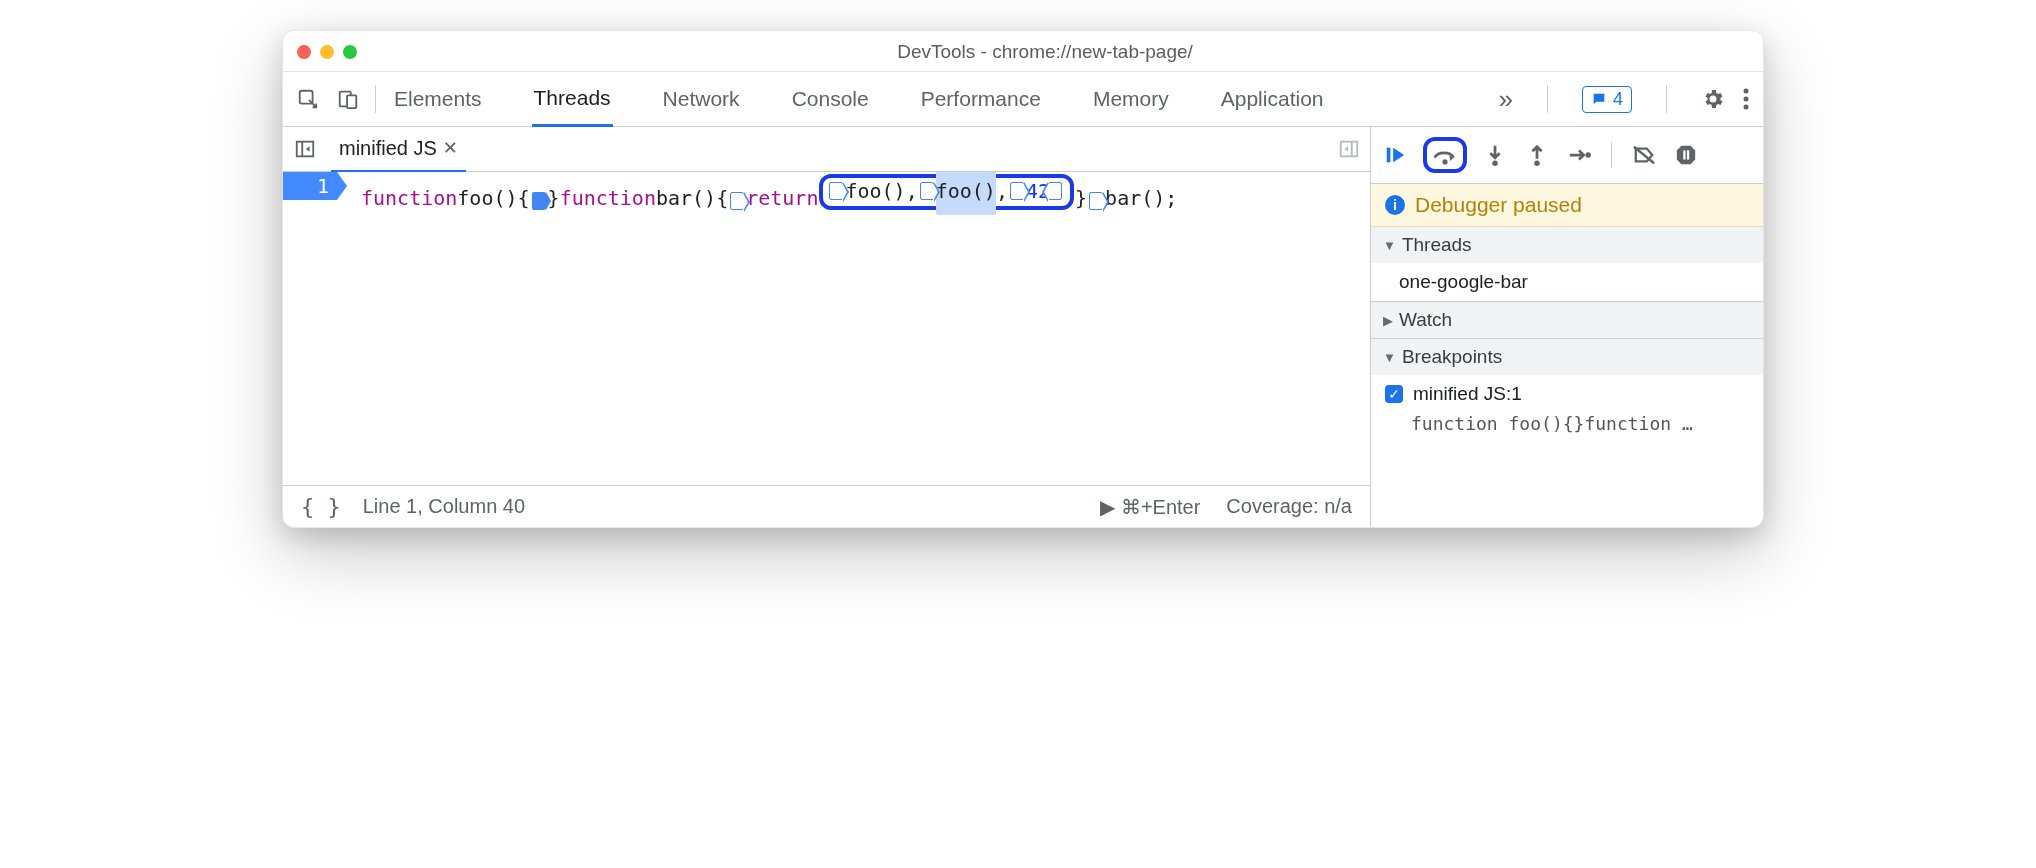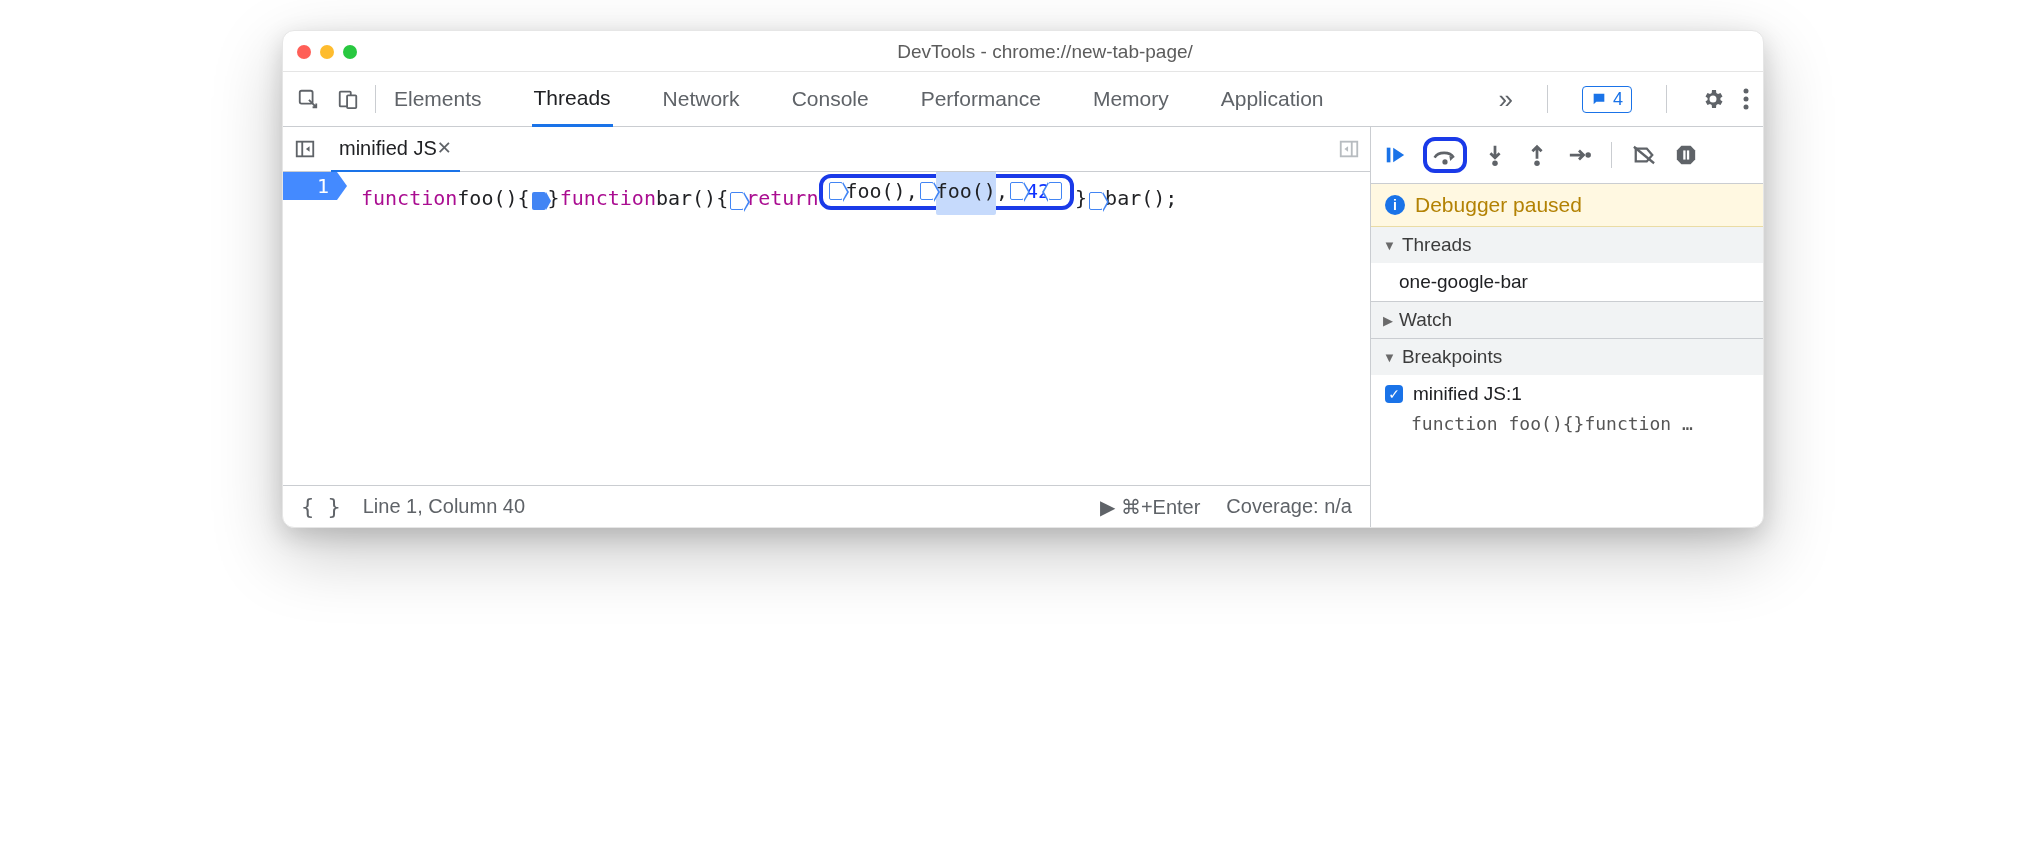--- a/index.html
+++ b/index.html
@@ -41,21 +41,21 @@
 .ptab.active{color:var(--text);border-bottom:3px solid var(--blue);margin-bottom:-1px}
 .tabs .right{margin-left:auto;display:flex;align-items:center;gap:18px;color:var(--muted)}
 .msgbadge{border:1px solid var(--blue);border-radius:4px;color:var(--blue);padding:2px 8px;font-size:18px;display:flex;align-items:center;gap:6px}
 
 .body{display:flex;height:400px}
 .leftpane{flex:1;display:flex;flex-direction:column;border-right:1px solid var(--border)}
 .rightpane{width:392px;display:flex;flex-direction:column}
 
 .filetabs{display:flex;align-items:center;padding:0 10px;border-bottom:1px solid var(--border);height:44px;font-size:20px}
 .filetabs .shownav{width:24px;height:24px;display:flex;align-items:center;justify-content:center;color:var(--muted);margin-right:14px}
-.ftab{display:flex;align-items:center;gap:0;padding:0 8px;height:100%;border-bottom:3px solid var(--blue);margin-bottom:-1px;color:var(--text)}
+.ftab{display:flex;align-items:center;gap:6px;padding:0 8px;height:100%;border-bottom:3px solid var(--blue);margin-bottom:-1px;color:var(--text)}
 .ftab .close{color:var(--muted);font-size:18px}
 .filetabs .rpt{margin-left:auto;color:var(--muted);opacity:.7}
 
 .editor{flex:1;display:flex;font-family:Menlo,Consolas,monospace;font-size:20px;background:#fff;position:relative;border-bottom:1px solid var(--border)}
 .gutter{width:60px;background:#fff;text-align:right;padding-right:6px;box-sizing:border-box}
 .ln{background:#448aff;color:#fff;padding:2px 8px 2px 0;position:relative}
 .ln::after{content:"";position:absolute;right:-10px;top:0;border-top:14px solid transparent;border-bottom:14px solid transparent;border-left:10px solid #448aff}
 .code{padding:2px 6px 2px 18px;white-space:pre;flex:1;overflow:hidden}
 .code .line{display:inline-flex;align-items:flex-end}
 .kw{color:var(--kw)}

